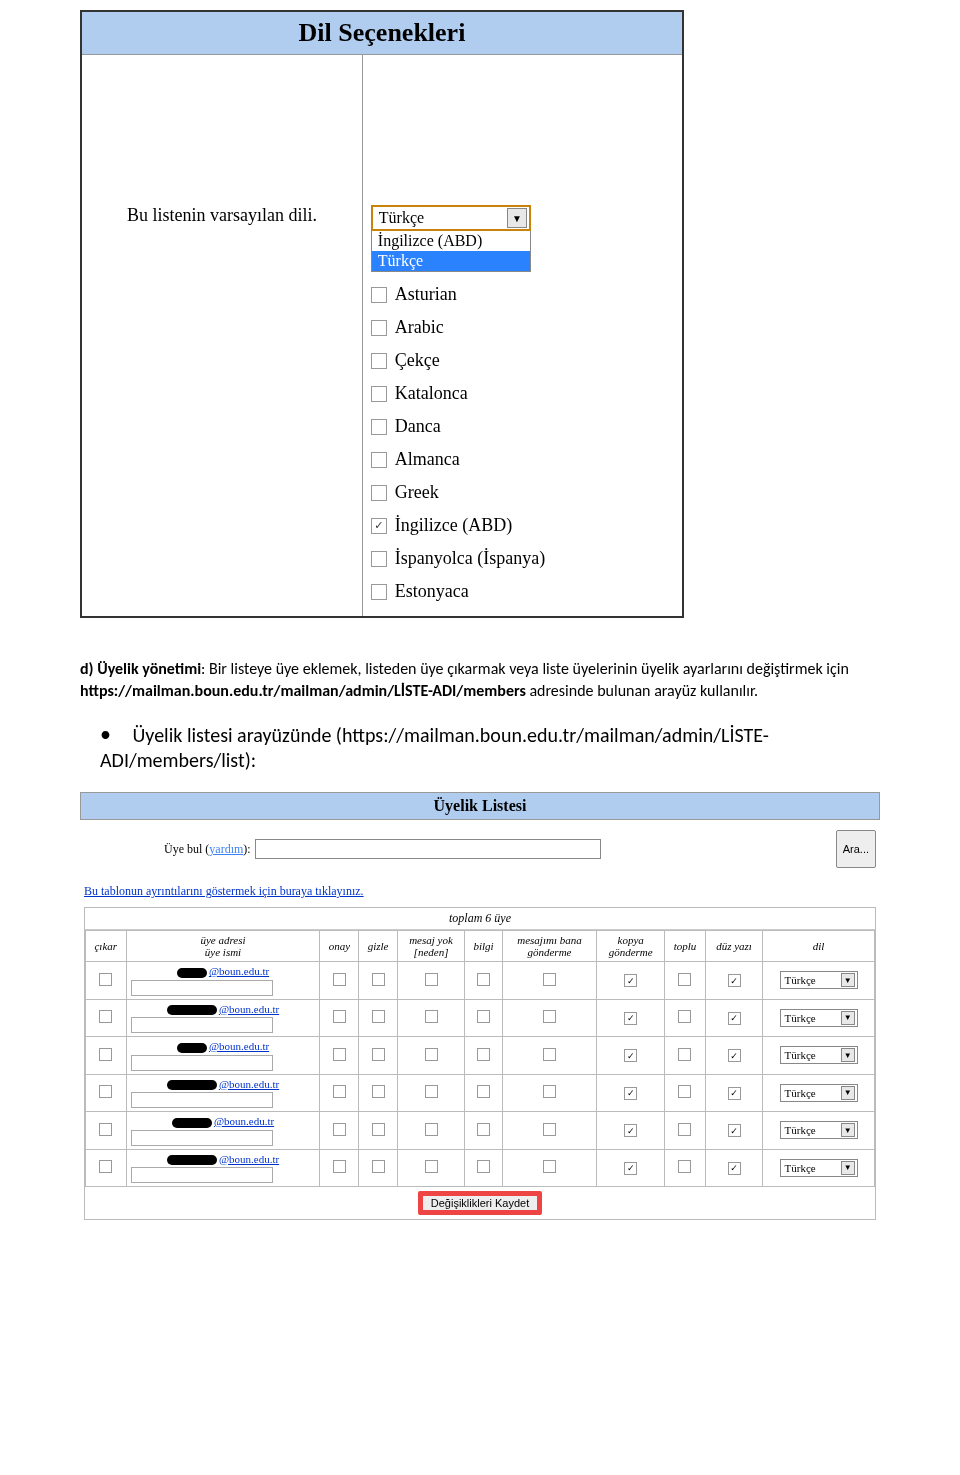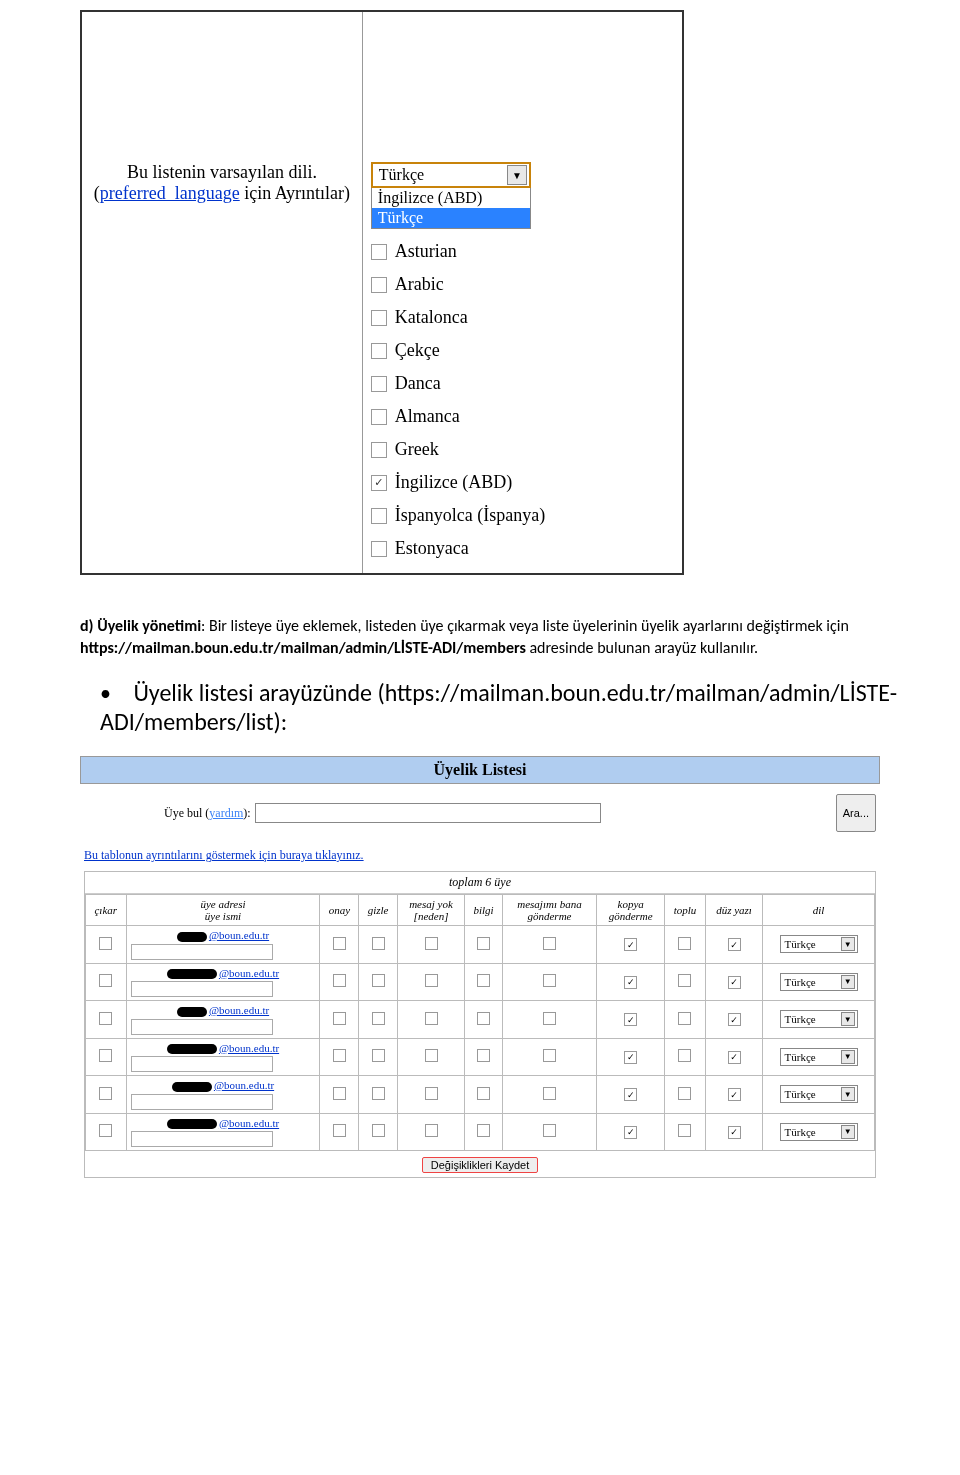--- a/index.html
+++ b/index.html
@@ -102,21 +102,21 @@
   }
   .section-text {
     font-family: Calibri, Arial, sans-serif;
     font-size: 16px;
     margin: 40px 40px 20px 80px;
     line-height: 1.35;
   }
   .section-text .bold { font-weight: bold; }
   .bullet-wrap {
     font-family: Calibri, Arial, sans-serif;
-    font-size: 24px;
+    font-size: 20px;
     margin: 0 40px 20px 100px;
   }
   .bullet-wrap .bullet::before {
     content: "•";
     display: inline-block;
     width: 28px;
     font-size: 22px;
   }
   .members-panel {
     margin: 10px 0 0 80px;
@@ -239,35 +239,33 @@
     justify-content: center;
   }
   .save-row {
     text-align: center;
     padding: 4px 0;
   }
   .save-btn {
     font-size: 11px;
     padding: 1px 8px;
     background: #eee;
-    border: 1px solid #ef4444;
+    border: 5px solid #ef4444;
     border-radius: 2px;
     cursor: pointer;
   }
 </style>
 </head>
 <body>
 
 <div class="top-panel">
+  <div class="panel-header">Dil Seçenekleri</div>
   <div class="panel-body">
     <div class="left-col">
       <div>Bu listenin varsayılan dili.</div>
-      <div>
-        (<a href="#" class="link">preferred_language</a><span> için Ayrıntılar)</span>
-      </div>
     </div>
     <div class="right-col">
       <div class="dropdown-wrap">
         <div class="dropdown-box">
           <span>Türkçe</span>
           <span class="drop-arrow">▼</span>
         </div>
         <div class="drop-list">
           <div>İngilizce (ABD)</div>
           <div class="sel">Türkçe</div>
@@ -277,25 +275,25 @@
           <div class="lang-row">
             <span class="chk"></span>
             <span>Asturian</span>
           </div>
           <div class="lang-row">
             <span class="chk"></span>
             <span>Arabic</span>
           </div>
           <div class="lang-row">
             <span class="chk"></span>
+            <span>Çekçe</span>
+          </div>
+          <div class="lang-row">
+            <span class="chk"></span>
             <span>Katalonca</span>
-          </div>
-          <div class="lang-row">
-            <span class="chk"></span>
-            <span>Çekçe</span>
           </div>
           <div class="lang-row">
             <span class="chk"></span>
             <span>Danca</span>
           </div>
           <div class="lang-row">
             <span class="chk"></span>
             <span>Almanca</span>
           </div>
           <div class="lang-row">

